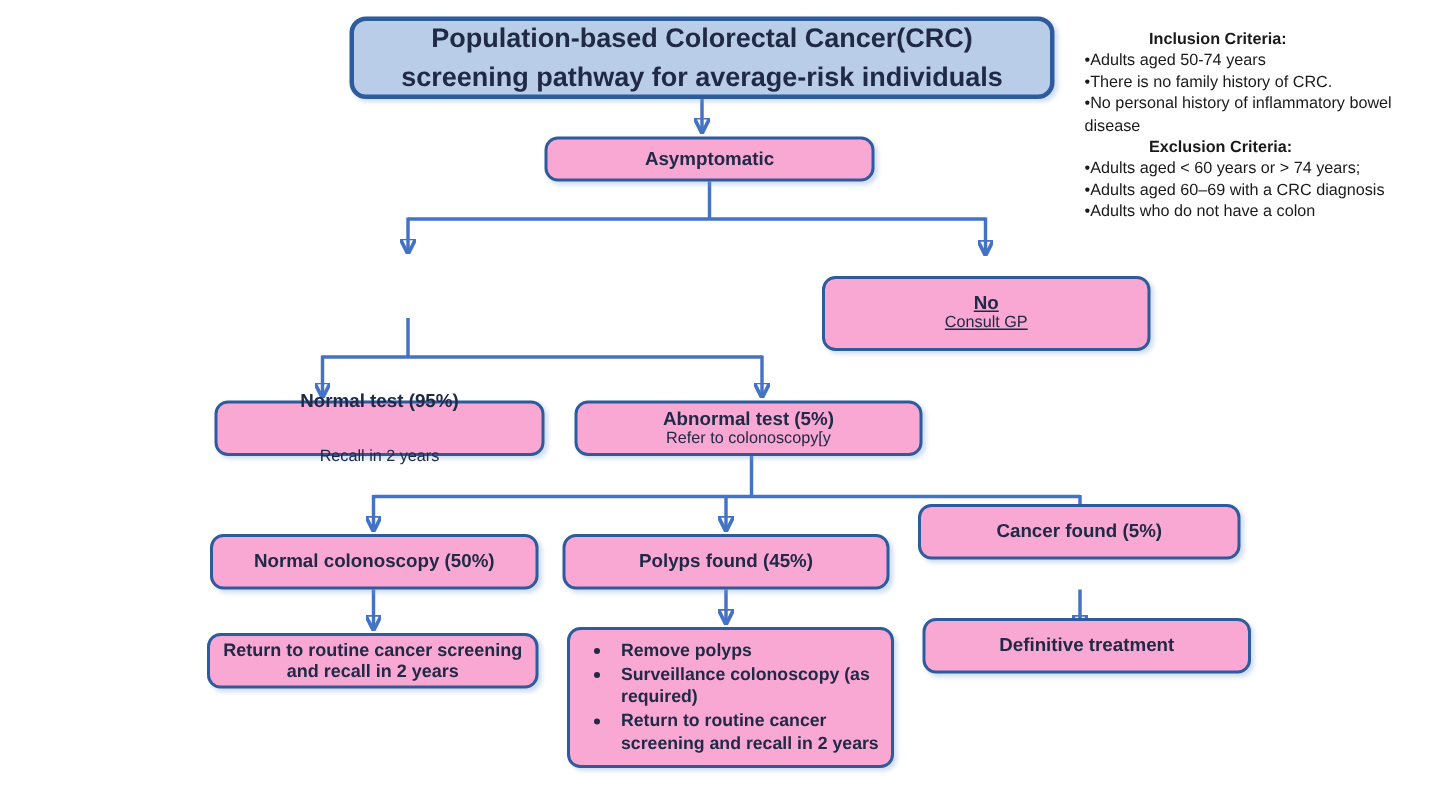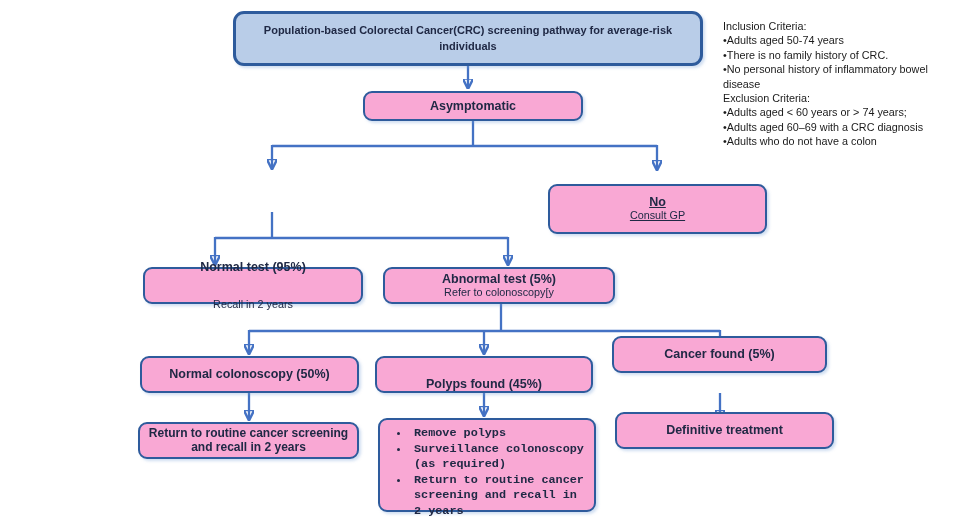--- a/index.html
+++ b/index.html
@@ -12,29 +12,29 @@
     position:absolute;background:#f9a8d4;border:2.5px solid var(--box_border);
     border-radius:9px;box-sizing:border-box;display:flex;flex-direction:column;
     justify-content:center;align-items:center;color:var(--box_text);
     box-shadow:2px 2px 3px rgba(120,160,215,0.35);
   }
   .node-title{font-weight:bold;font-size:12.5px;line-height:1.15;text-align:center;}
   .node-sub{font-size:10.8px;line-height:1.25;text-align:center;}
   #title-box{
     background:var(--title_fill);border-width:3px;border-radius:11px;
   }
-  #title-box .node-title{font-size:11px;line-height:1.4;padding:0 12px;}
+  #title-box .node-title{font-size:18px;line-height:1.4;padding:0 12px;}
   #criteria{
     position:absolute;left:723px;top:19px;width:222px;color:var(--criteria_text);
     font-size:10.8px;line-height:14.4px;
   }
-  .crit-h{font-weight:normal;}
+  .crit-h{font-weight:bold;margin-left:43px;}
   #polyps-actions{justify-content:flex-start;align-items:flex-start;}
   #polyps-actions ul{
-    margin:6px 0 0 0;padding:0 6px 0 30px;font-weight:bold;font-size:11.8px;line-height:1.32;font-family:Liberation Mono, monospace;
+    margin:6px 0 0 0;padding:0 6px 0 30px;font-weight:bold;font-size:11.8px;line-height:1.32;
   }
   #polyps-actions li{padding-left:4px;margin:0;}
   #connectors{position:absolute;left:0;top:0;width:955px;height:532px;pointer-events:none;}
   #connectors path{stroke:var(--connector);stroke-width:2.3;fill:none;}
 </style>
 </head>
 <body>
 
 <div id="canvas" style="--box_border: #2e5b9c; --title_fill: #b9cde8; --connector: #4472c4; --box_text: #202945; --criteria_text: #1a1a1a;">
 
@@ -99,21 +99,21 @@
 
   <div class="node" style="left:383px;top:267px;width:232px;height:37px;">
     <div class="node-title">Abnormal test (5%)</div>
     <div class="node-sub">Refer to colonoscopy[y</div>
   </div>
 
   <div class="node" style="left:140px;top:356px;width:219px;height:37px;">
     <div class="node-title">Normal colonoscopy (50%)</div>
   </div>
 
-  <div class="node" style="left:375px;top:356px;width:218px;height:37px;justify-content:flex-end;">
+  <div class="node" style="left:375px;top:356px;width:218px;height:37px;">
     <div class="node-title">Polyps found (45%)</div>
   </div>
 
   <div class="node" style="left:612px;top:336px;width:215px;height:37px;">
     <div class="node-title">Cancer found (5%)</div>
   </div>
 
   <div class="node" style="left:138px;top:422px;width:221px;height:37px;">
     <div class="node-title" style="font-size:12px;">Return to routine  cancer screening and recall in 2 years</div>
   </div>

